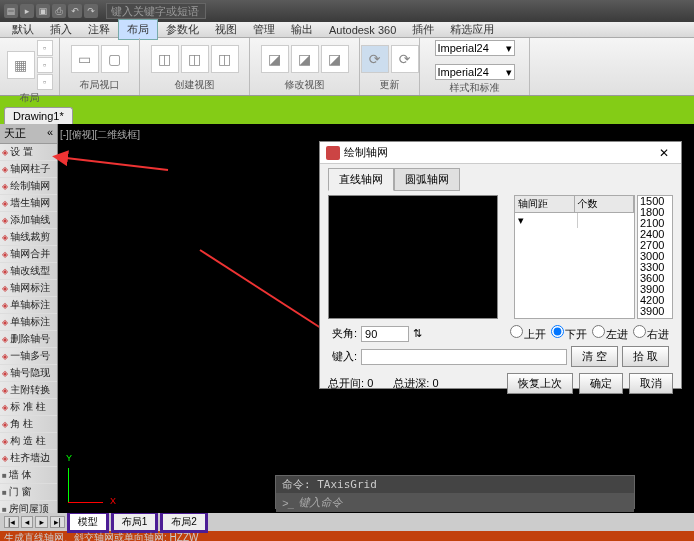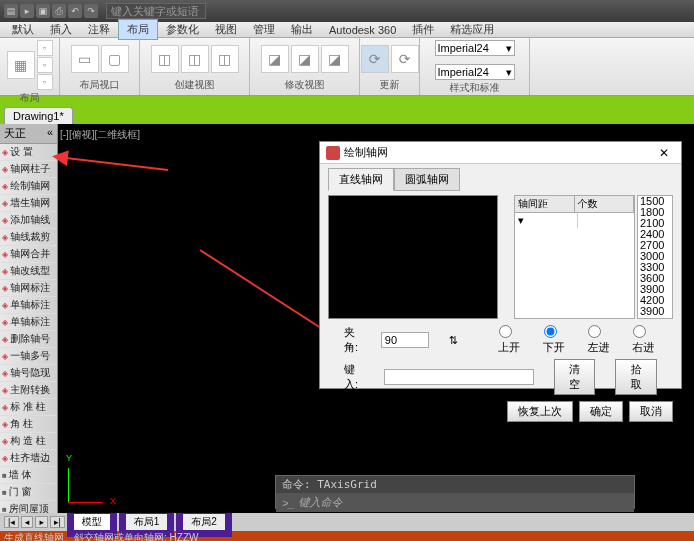--- a/index.html
+++ b/index.html
@@ -60,39 +60,39 @@
 .dlg-tabs span{padding:3px 10px;font-size:11px;border:1px solid #aaa;background:#e0e0e0}
 .dlg-tabs span.sel{background:#f0f0f0;border-bottom-color:#f0f0f0}
 .dlg-body{padding:4px 8px;display:flex;gap:16px}
 .dlg-preview{width:170px;height:124px;background:#000;border:1px solid #888}
 .dlg-grid{flex:1;display:flex;gap:2px}
 .dlg-table{flex:1;border:1px solid #aaa;background:#fff}
 .dlg-table .thead{display:flex;background:#e8e8e8;border-bottom:1px solid #aaa}
 .dlg-table .thead span{flex:1;padding:1px 3px;font-size:10px;border-right:1px solid #aaa}
 .dlg-list{width:36px;border:1px solid #aaa;background:#fff;overflow-y:scroll;height:124px;font-size:10px}
 .dlg-list div{padding:0 2px;line-height:11px}
-.dlg-row{display:flex;align-items:center;padding:2px 24px;gap:20px;font-size:11px}
+.dlg-row{display:flex;align-items:center;padding:2px 12px;gap:4px;font-size:11px}
 .dlg-row label{font-size:11px}
 .dlg-row input[type=text]{border:1px solid #aaa;padding:1px 3px;font-size:11px}
 .dlg-row input[type=radio]{margin:0 1px}
 .dlg-row .spin{width:48px}
 .dlg-row .wide{flex:1}
 .dlg-btn{padding:2px 10px;border:1px solid #888;background:linear-gradient(#fff,#ddd);font-size:11px}
 .dlg-foot{display:flex;justify-content:center;gap:6px;padding:4px 8px;align-items:center}
 .dlg-foot .info{flex:1;font-size:11px;display:flex;gap:20px}
 
 
 .cmdarea{position:absolute;bottom:32px;left:275px;width:360px;height:34px;background:#444;border:1px solid #666;display:flex;flex-direction:column}
 .cmdarea .cline{color:#ccc;font-size:11px;padding:1px 6px;font-family:Consolas,monospace}
 .cmdarea .cinput{background:#555;color:#aaa;padding:2px 6px;font-size:11px;font-style:italic;display:flex;align-items:center;gap:4px}
 
 
 .btabs{height:18px;background:#ccc;display:flex;align-items:center;padding:0 4px;gap:2px}
 .btabs .nav{padding:0 3px;background:#ddd;border:1px solid #999;font-size:9px}
-.btabs .tab{padding:1px 8px;background:#eee;border:7px solid #4c1d95;font-size:10px}
+.btabs .tab{padding:1px 8px;background:#eee;border:3px solid #4c1d95;font-size:10px}
 .btabs .tab.active{background:#fff}
 
 
 .status{height:14px;background:#c2410c;color:#ccc;font-size:10px;padding:0 4px;display:flex;align-items:center}
 
 ::-webkit-scrollbar{width:14px;height:14px}
 ::-webkit-scrollbar-track{background:#e0e0e0}
 ::-webkit-scrollbar-thumb{background:#bbb;border:1px solid #999}
 ::-webkit-scrollbar-button{background:#ccc;border:1px solid #999;height:14px}
 </style>

